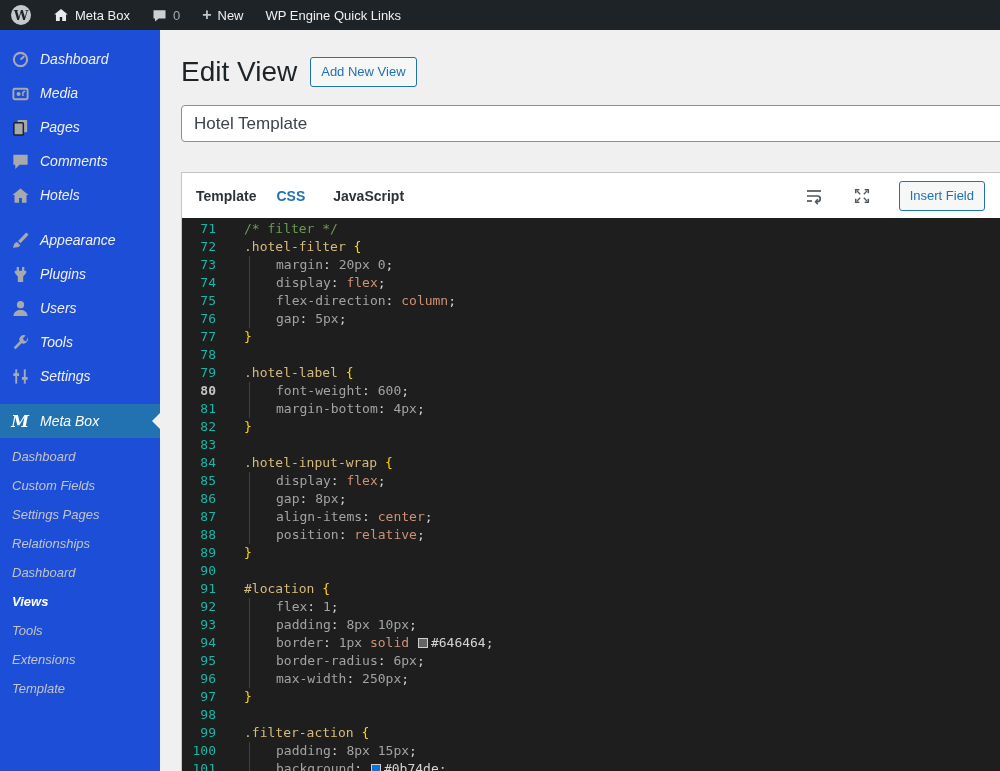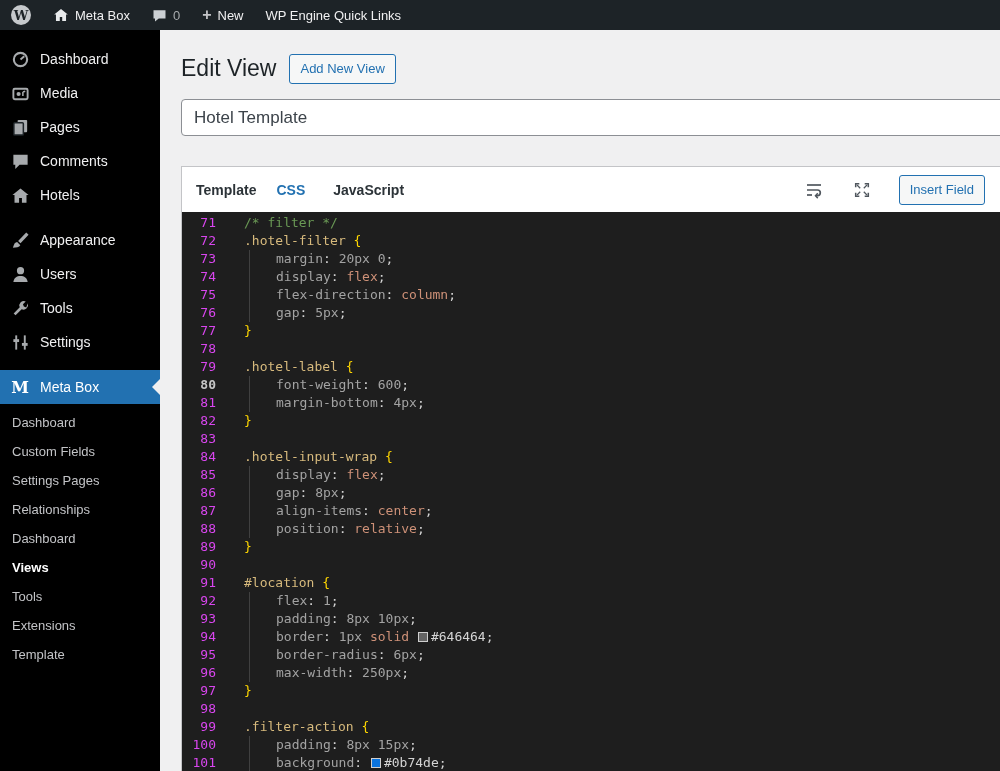--- a/index.html
+++ b/index.html
@@ -13,39 +13,39 @@
   .ab-item { display: flex; align-items: center; gap: 6px; padding: 0 11px; height: 30px; cursor: pointer; }
   .wp-logo-circle { width: 20px; height: 20px; border-radius: 50%; background: #c6c9cc;
     color: #1d2327; font-family: "DejaVu Serif", serif; font-weight: bold; font-size: 13px;
     display: flex; align-items: center; justify-content: center; }
   .ab-count { color: #a7aaad; }
   .ab-plus { font-size: 16px; font-weight: bold; color: #c3c4c7; line-height: 1; }
   .ab-icon svg { display: block; }
 
   
   .sidebar { position: absolute; top: 30px; left: 0; width: 160px; height: 741px;
-    background: #000000; color: #f0f0f1; padding-top: 12px; overflow: hidden; }
+    background: #1d4ed8; color: #f0f0f1; padding-top: 12px; overflow: hidden; font-style: italic; }
   .menu-item { display: flex; align-items: center; gap: 10px; padding: 7px 8px 7px 10px;
     font-size: 14px; height: 34px; cursor: pointer; position: relative; }
   .menu-item.group-start { margin-top: 11px; }
   .menu-item .mi-icon { width: 20px; height: 20px; flex: 0 0 20px; display: flex;
     align-items: center; justify-content: center; }
   .menu-item.active { background: #2271b1; color: #fff; }
   .menu-item.active::after { content: ""; position: absolute; right: 0; top: 50%;
     margin-top: -8px; border: 8px solid transparent; border-right-color: #f0f0f1; }
   .mb-m { font-family: "DejaVu Serif", serif; font-weight: bold; font-size: 16px; color: #fff; }
   .submenu { padding: 4px 0 6px; }
   .submenu-item { padding: 7px 0 7px 12px; font-size: 13px; color: #c3c4c7; cursor: pointer; }
   .submenu-item.active { color: #fff; font-weight: bold; }
 
   
   .content { position: absolute; top: 30px; left: 160px; right: 0; bottom: 0;
     background: #f0f0f1; padding: 24px 0 0 21px; overflow: hidden; }
   .page-header { display: flex; align-items: center; gap: 13px; }
-  .page-title { font-size: 23px; font-weight: 400; color: #1d2327; line-height: 1.3; }
+  .page-title { font-size: 28px; font-weight: 400; color: #1d2327; line-height: 1.3; }
   .btn-secondary { font-family: "Liberation Sans", sans-serif; font-size: 13px; color: #2271b1;
     background: #f6f7f7; border: 1px solid #2271b1; border-radius: 3px;
     padding: 5px 10px; cursor: pointer; line-height: 1.4; }
   .name-input { display: block; margin-top: 15px; width: calc(100% + 30px); height: 37px;
     font-family: "Liberation Sans", sans-serif; font-size: 17px; color: #3c434a;
     background: #fff; border: 1px solid #8c8f94; border-radius: 4px; padding: 6px 12px; }
 
   
   .editor-panel { margin-top: 30px; width: calc(100% + 30px); background: #fff;
     border: 1px solid #c3c4c7; border-bottom: none; }
@@ -53,21 +53,21 @@
   .tab { font-size: 14px; font-weight: 600; color: #2c3338; cursor: pointer; }
   .tab.active { color: #2271b1; }
   .tab-bar .spacer { flex: 1; }
   .tb-icon { width: 22px; height: 22px; display: flex; align-items: center;
     justify-content: center; cursor: pointer; color: #50575e; margin-right: 6px; }
 
   
   .code-editor { position: relative; background: #1e1e1e; height: 564px; overflow: hidden;
     padding-top: 2px; font-family: "DejaVu Sans Mono", monospace; font-size: 13px; cursor: text; }
   .code-line { height: 18px; line-height: 18px; white-space: pre; }
-  .ln { display: inline-block; width: 34px; text-align: right; color: #d946ef;
+  .ln { display: inline-block; width: 34px; text-align: right; color: #14b8a6;
     margin-right: 28px; user-select: none; }
   .code-line.active .ln { color: #c6c6c6; font-weight: bold; }
   .ind { display: inline-block; width: 32px; height: 18px; vertical-align: top; position: relative; }
   .ind::before { content: ""; position: absolute; left: 5px; top: 0; bottom: 0;
     width: 1px; background: #404040; }
   .tok-comment { color: #6a9955; }
   .tok-selector { color: #d7ba7d; }
   .tok-brace { color: #ffd700; }
   .tok-property { color: #a3a3a3; }
   .tok-punctuation { color: #d4d4d4; }
@@ -157,20 +157,28 @@
         <span>Hotels</span>
       </div>
       <div class="menu-item group-start">
         <span class="mi-icon">
           <svg width="19" height="19" viewBox="0 0 20 20">
             <path fill="#a7aaad" d="M16 1.5L18.5 4l-8.5 9-2.5-2.5z"></path>
             <path fill="#a7aaad" d="M6.5 11.5c-2.3 0-3.3 2.2-4.5 6 3.5 0 6.7-.2 7.8-2.5z"></path>
           </svg>
         </span>
         <span>Appearance</span>
+      </div>
+      <div class="menu-item">
+        <span class="mi-icon">
+          <svg width="19" height="19" viewBox="0 0 20 20">
+            <path fill="#a7aaad" d="M6 2h2.4v4h3.2V2H14v4h2v2.4L12.8 12v6H7.2v-6L4 8.4V6h2z"></path>
+          </svg>
+        </span>
+        <span>Plugins</span>
       </div>
       <div class="menu-item">
         <span class="mi-icon">
           <svg width="19" height="19" viewBox="0 0 20 20">
             <circle cx="10" cy="6" r="3.8" fill="#a7aaad"></circle>
             <path fill="#a7aaad" d="M2.5 18c.3-4.5 3.8-6.5 7.5-6.5s7.2 2 7.5 6.5z"></path>
           </svg>
         </span>
         <span>Users</span>
       </div>

